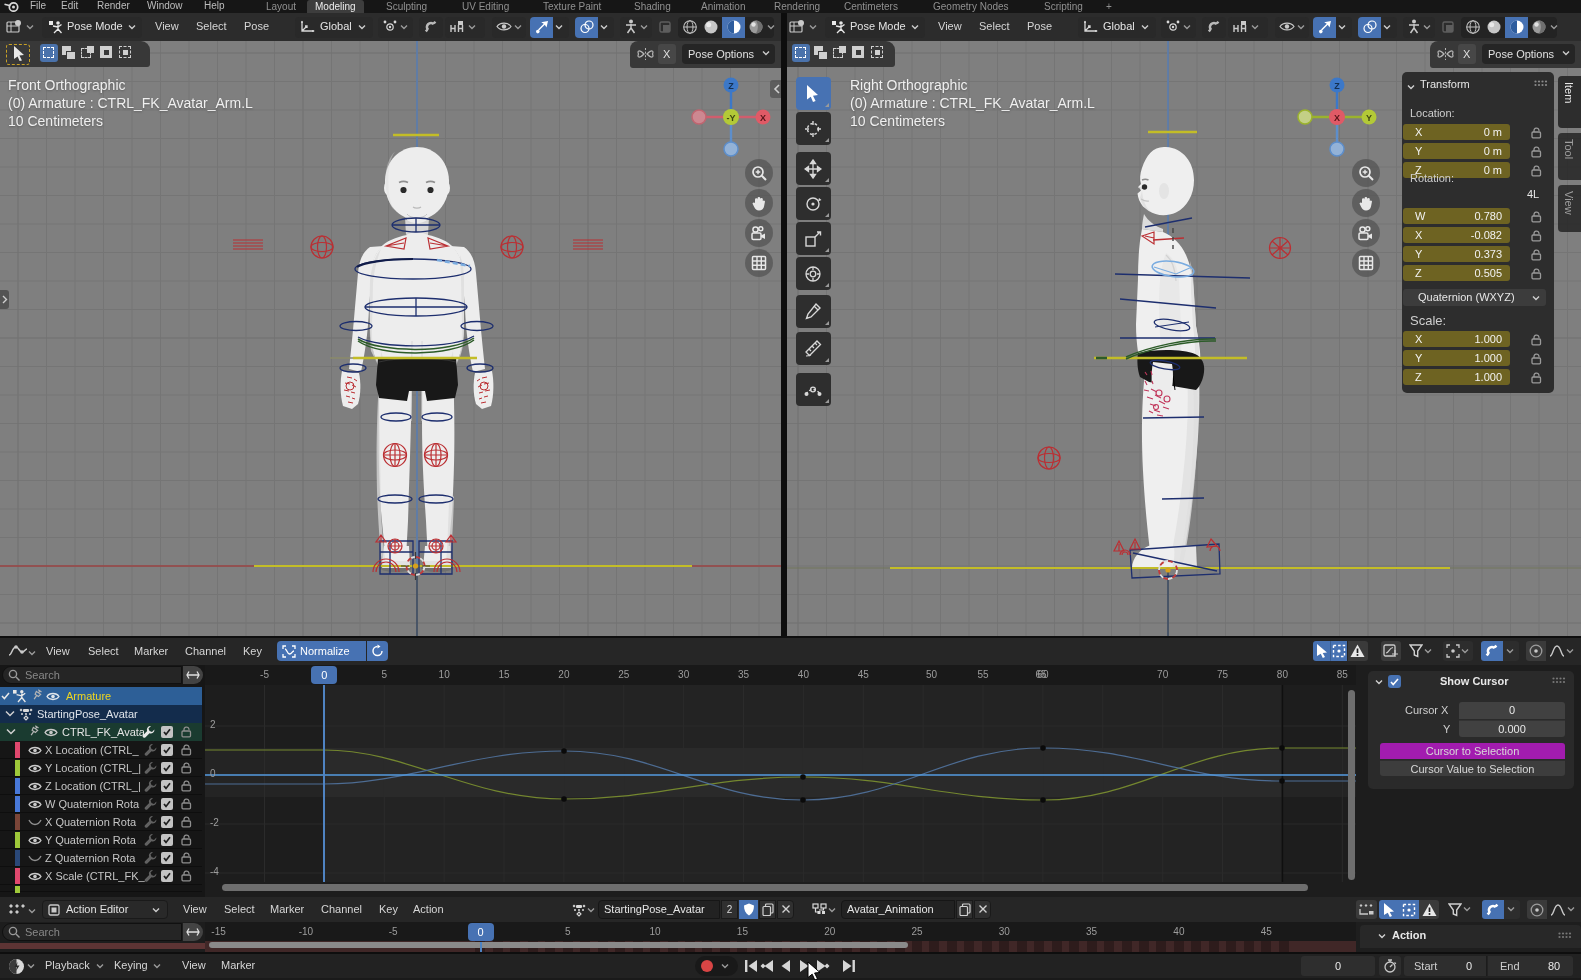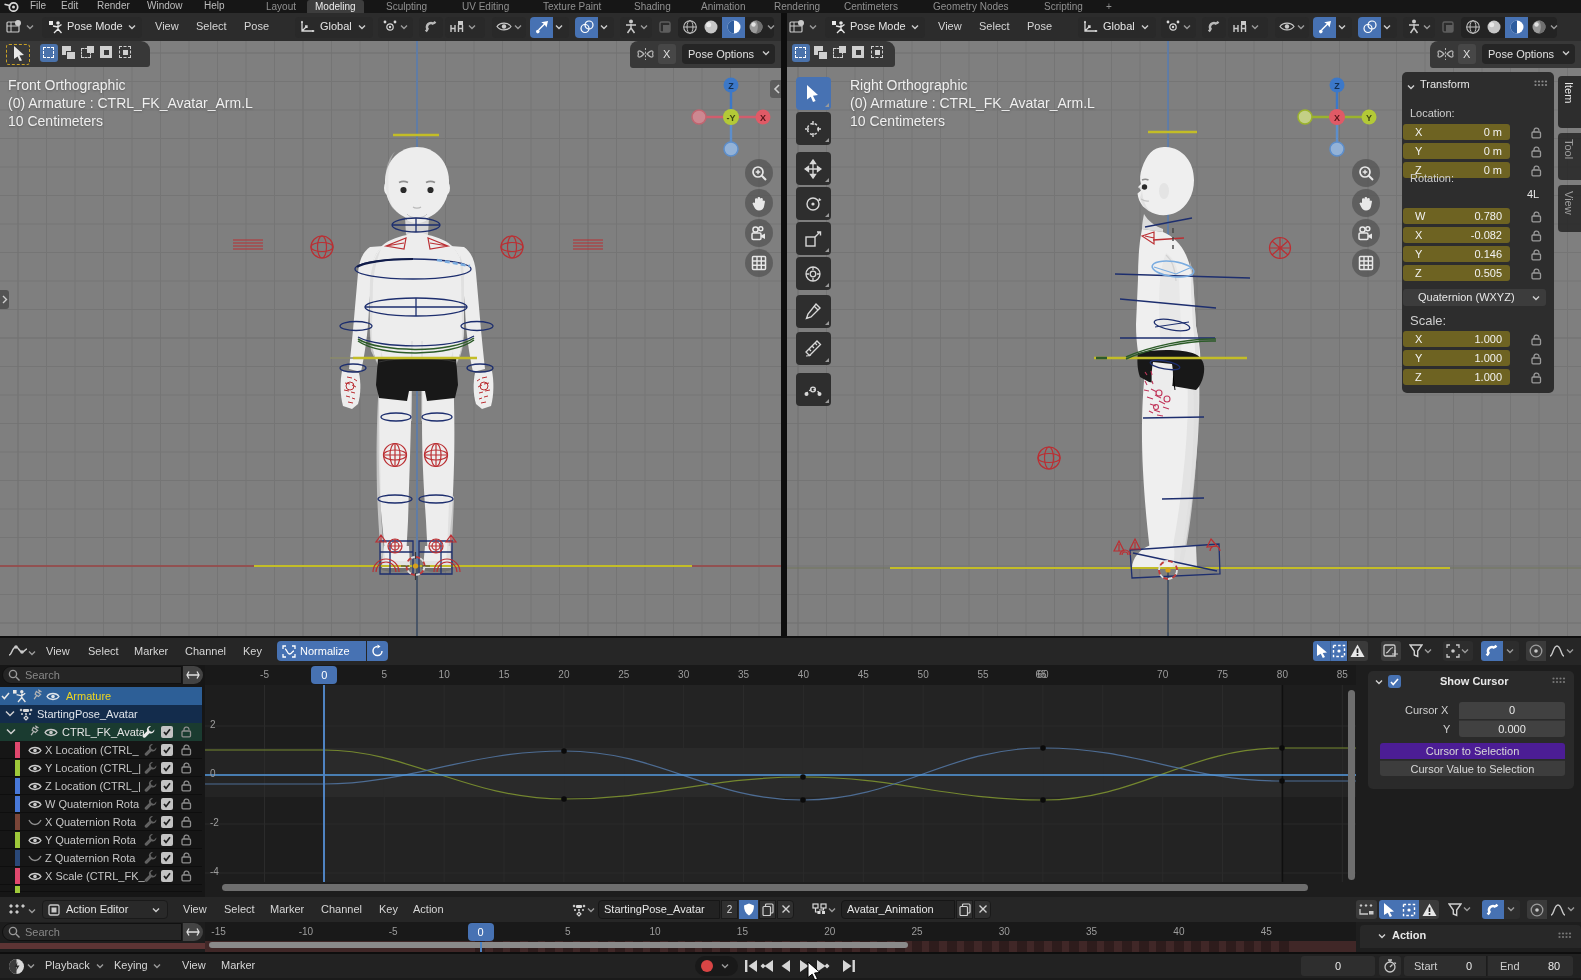--- a/index.html
+++ b/index.html
@@ -745,21 +745,21 @@
     </svg>
 <div class="abs" style="left:1403px;top:227px;width:107px;height:16px;background:#6e6322;border-radius:3px"></div>
     <span class="txt" style="left:1415px;top:229px;font-size:11px;color:#f2f2f2">X</span>
     <span class="txt" style="right:79px;top:229px;font-size:11px;color:#f2f2f2">-0.082</span>
 <svg class="abs" style="left:1530px;top:229px" width="13" height="13" viewBox="0 0 13 13">
     <rect x="2" y="6" width="8.5" height="5.8" rx="1" fill="none" stroke="#9a9a9a" stroke-width="1.3"></rect>
     <path d="M4 6 V4.6 A2.5 2.5 0 0 1 8.9 3.9 L9.1 4.8" fill="none" stroke="#9a9a9a" stroke-width="1.3"></path>
     </svg>
 <div class="abs" style="left:1403px;top:246px;width:107px;height:16px;background:#6e6322;border-radius:3px"></div>
     <span class="txt" style="left:1415px;top:248px;font-size:11px;color:#f2f2f2">Y</span>
-    <span class="txt" style="right:79px;top:248px;font-size:11px;color:#f2f2f2">0.146</span>
+    <span class="txt" style="right:79px;top:248px;font-size:11px;color:#f2f2f2">0.373</span>
 <svg class="abs" style="left:1530px;top:248px" width="13" height="13" viewBox="0 0 13 13">
     <rect x="2" y="6" width="8.5" height="5.8" rx="1" fill="none" stroke="#9a9a9a" stroke-width="1.3"></rect>
     <path d="M4 6 V4.6 A2.5 2.5 0 0 1 8.9 3.9 L9.1 4.8" fill="none" stroke="#9a9a9a" stroke-width="1.3"></path>
     </svg>
 <div class="abs" style="left:1403px;top:265px;width:107px;height:16px;background:#6e6322;border-radius:3px"></div>
     <span class="txt" style="left:1415px;top:267px;font-size:11px;color:#f2f2f2">Z</span>
     <span class="txt" style="right:79px;top:267px;font-size:11px;color:#f2f2f2">0.505</span>
 <svg class="abs" style="left:1530px;top:267px" width="13" height="13" viewBox="0 0 13 13">
     <rect x="2" y="6" width="8.5" height="5.8" rx="1" fill="none" stroke="#9a9a9a" stroke-width="1.3"></rect>
     <path d="M4 6 V4.6 A2.5 2.5 0 0 1 8.9 3.9 L9.1 4.8" fill="none" stroke="#9a9a9a" stroke-width="1.3"></path>
@@ -1099,21 +1099,21 @@
 <div class="abs" style="left:311.4px;top:666px;width:26px;height:18px;background:#4772b3;border-radius:4px;color:#fff;font-size:11px;text-align:center;line-height:18px">0</div>
 <div class="abs txt" style="left:370.275px;top:669px;width:28px;text-align:center;font-size:10px;color:#9d9d9d">5</div>
 <div class="abs txt" style="left:430.15px;top:669px;width:28px;text-align:center;font-size:10px;color:#9d9d9d">10</div>
 <div class="abs txt" style="left:490.025px;top:669px;width:28px;text-align:center;font-size:10px;color:#9d9d9d">15</div>
 <div class="abs txt" style="left:549.9px;top:669px;width:28px;text-align:center;font-size:10px;color:#9d9d9d">20</div>
 <div class="abs txt" style="left:609.775px;top:669px;width:28px;text-align:center;font-size:10px;color:#9d9d9d">25</div>
 <div class="abs txt" style="left:669.65px;top:669px;width:28px;text-align:center;font-size:10px;color:#9d9d9d">30</div>
 <div class="abs txt" style="left:729.525px;top:669px;width:28px;text-align:center;font-size:10px;color:#9d9d9d">35</div>
 <div class="abs txt" style="left:789.4px;top:669px;width:28px;text-align:center;font-size:10px;color:#9d9d9d">40</div>
 <div class="abs txt" style="left:849.275px;top:669px;width:28px;text-align:center;font-size:10px;color:#9d9d9d">45</div>
-<div class="abs txt" style="left:909.15px;top:669px;width:28px;text-align:center;font-size:10px;color:#9d9d9d">50</div>
+<div class="abs txt" style="left:909.15px;top:669px;width:28px;text-align:right;font-size:10px;color:#9d9d9d">50</div>
 <div class="abs txt" style="left:969.025px;top:669px;width:28px;text-align:center;font-size:10px;color:#9d9d9d">55</div>
 <div class="abs txt" style="left:1028.9px;top:669px;width:28px;text-align:center;font-size:10px;color:#9d9d9d">60</div>
 <div class="abs txt" style="left:1027px;top:669px;width:28px;text-align:center;font-size:10px;color:#9d9d9d">65</div>
 <div class="abs txt" style="left:1148.65px;top:669px;width:28px;text-align:center;font-size:10px;color:#9d9d9d">70</div>
 <div class="abs txt" style="left:1208.525px;top:669px;width:28px;text-align:center;font-size:10px;color:#9d9d9d">75</div>
 <div class="abs txt" style="left:1268.4px;top:669px;width:28px;text-align:center;font-size:10px;color:#9d9d9d">80</div>
 <div class="abs txt" style="left:1328.275px;top:669px;width:28px;text-align:center;font-size:10px;color:#9d9d9d">85</div>
 <div class="abs" style="left:205px;top:685px;width:1151px;height:197px;background:#1d1d1d;overflow:hidden">
 <div class="abs" style="left:119.39999999999998px;top:0;width:958.0px;height:197px;background:#232323"></div>
 <div class="abs" style="left:0;top:63px;width:1151px;height:49px;background:rgba(255,255,255,.035)"></div>
@@ -1182,21 +1182,21 @@
         <circle cx="1.5" cy="5" r="1.1"></circle>
         <circle cx="5" cy="5" r="1.1"></circle>
         <circle cx="8.5" cy="5" r="1.1"></circle>
         <circle cx="12" cy="5" r="1.1"></circle>
       </g>
     </svg>
 <span class="txt" style="left:1405px;top:704px;font-size:11px;color:#cfcfcf">Cursor X</span>
 <div class="abs" style="left:1459px;top:702px;width:106px;height:17px;background:#414141;border-radius:3px 3px 0 0;color:#e8e8e8;font-size:11px;text-align:center;line-height:17px">0</div>
 <span class="txt" style="left:1443px;top:723px;font-size:11px;color:#cfcfcf">Y</span>
 <div class="abs" style="left:1459px;top:720px;width:106px;height:17px;background:#414141;border-radius:0 0 3px 3px;border-top:1px solid #333;color:#e8e8e8;font-size:11px;text-align:center;line-height:17px">0.000</div>
-<div class="abs" style="left:1380px;top:743px;width:185px;height:16px;background:#4c1d95;border-radius:3px 3px 0 0;color:#d8d8d8;font-size:11px;text-align:center;line-height:16px">Cursor to Selection</div>
+<div class="abs" style="left:1380px;top:743px;width:185px;height:16px;background:#a21caf;border-radius:3px 3px 0 0;color:#d8d8d8;font-size:11px;text-align:center;line-height:16px">Cursor to Selection</div>
 <div class="abs" style="left:1380px;top:760px;width:185px;height:16px;background:#3d3d3d;border-radius:0 0 3px 3px;border-top:1px solid #2e2e2e;color:#d8d8d8;font-size:11px;text-align:center;line-height:16px">Cursor Value to Selection</div>
 <div class="abs" style="left:0;top:897px;width:1581px;height:55px;background:#1d1d1d"></div>
 <div class="abs" style="left:0;top:897px;width:1581px;height:25px;background:#262626"></div>
 <svg class="abs" style="left:8px;top:902px" width="20" height="15" viewBox="0 0 20 15">
 <g fill="#c9c9c9">
         <path d="M3 2 L5 4 L3 6 L1 4 Z M9 2 L11 4 L9 6 L7 4 Z M15 2 L17 4 L15 6 L13 4 Z"></path>
         <path d="M3 8 L5 10 L3 12 L1 10 Z M9 8 L11 10 L9 12 L7 10 Z"></path>
       </g>
     </svg>
 <svg class="abs" style="left:28px;top:908px" width="8" height="6" viewBox="0 0 8 6">

